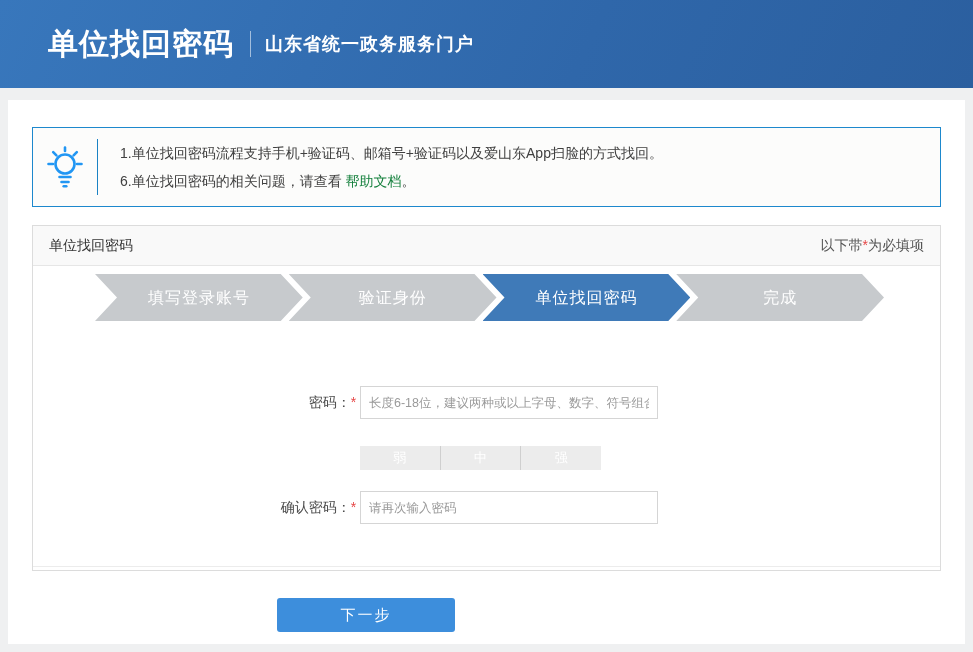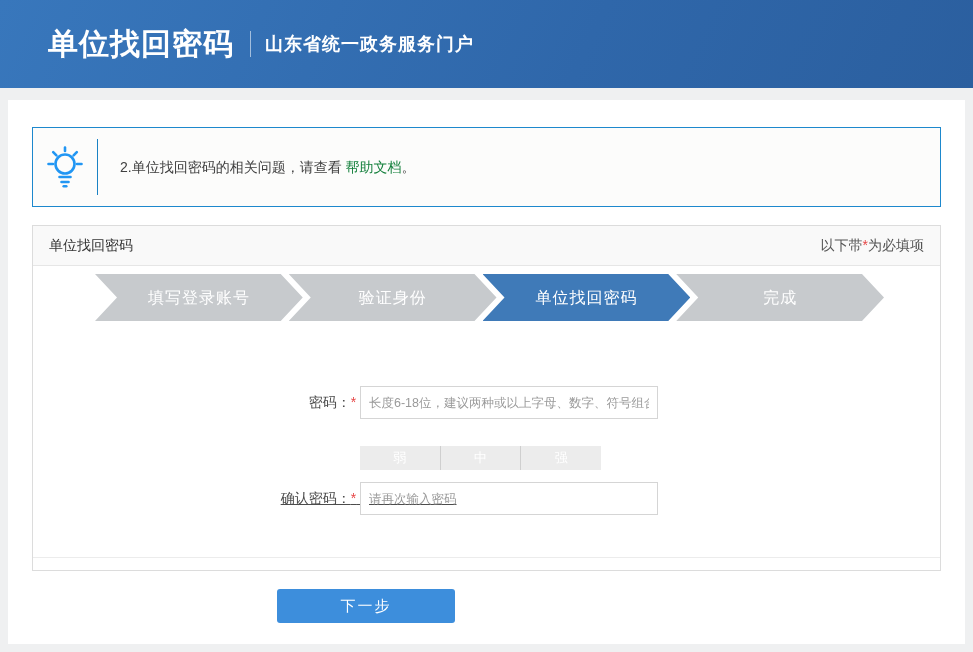--- a/index.html
+++ b/index.html
@@ -67,21 +67,21 @@
     clip-path:polygon(0 0, calc(100% - 22px) 0, 100% 50%, calc(100% - 22px) 100%, 0 100%, 22px 50%);
     margin-left:-14px;
     letter-spacing:1px;
   }
   .step:first-child { margin-left:0; }
   .step.active { background:#3f7ab8; }
 
   
   .form-row { display:flex; align-items:center; }
   .row-password { margin-top:65px; }
-  .row-confirm { margin-top:12px;text-decoration:underline; }
+  .row-confirm { margin-top:21px; }
   .form-label {
     width:327px; text-align:right;
     font-size:14px; color:#4c4c4c;
     white-space:nowrap;
   }
   .form-input {
     width:298px; height:33px;
     border:1px solid #d5d5d5;
     padding:0 8px;
     font-size:12.5px; color:#333;
@@ -137,21 +137,22 @@
           <path d="M19.7 42.2 h2.6"></path>
           <path d="M21 3.5 v3.5"></path>
           <path d="M4.5 20 h4.5"></path>
           <path d="M33 20 h4.5"></path>
           <path d="M9.2 8.2 l3.2 3.2"></path>
           <path d="M32.8 8.2 l-3.2 3.2"></path>
         </svg>
       </div>
       <div class="tip-divider"></div>
       <div class="tip-text">
-        <div class="tip-line"><span>2.单位找回密码的相关问题，请查看 </span><a class="tip-link">帮助文档</a><span>。</span></div>
+        <div class="tip-line">1.单位找回密码流程支持手机+验证码、邮箱号+验证码以及爱山东App扫脸的方式找回。</div>
+        <div class="tip-line"><span>6.单位找回密码的相关问题，请查看 </span><a class="tip-link">帮助文档</a><span>。</span></div>
       </div>
     </div>
 
     <div class="panel">
 
       <div class="panel-header">
         <span class="panel-title">单位找回密码</span>
         <span class="required-note"><span>以下带</span><i class="required-star">*</i><span>为必填项</span></span>
       </div>
 

